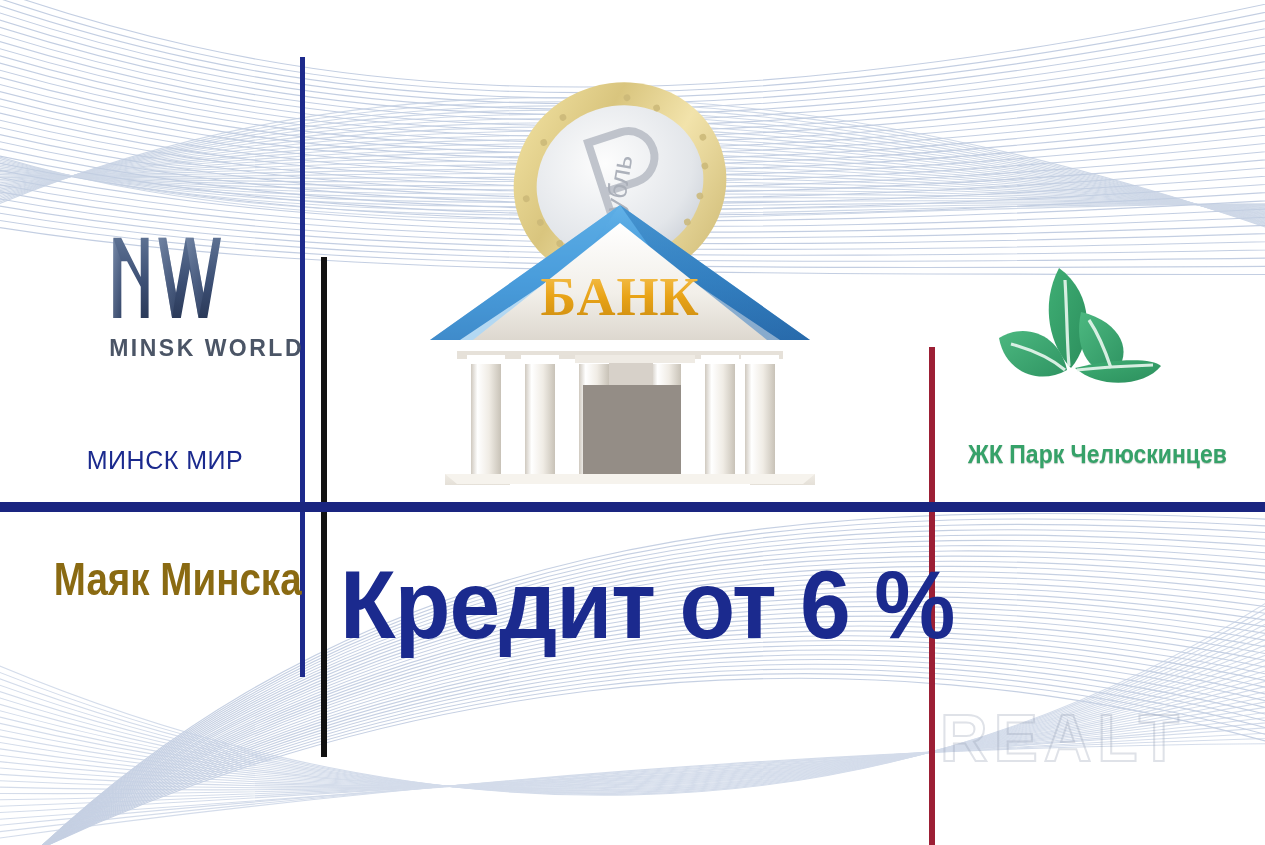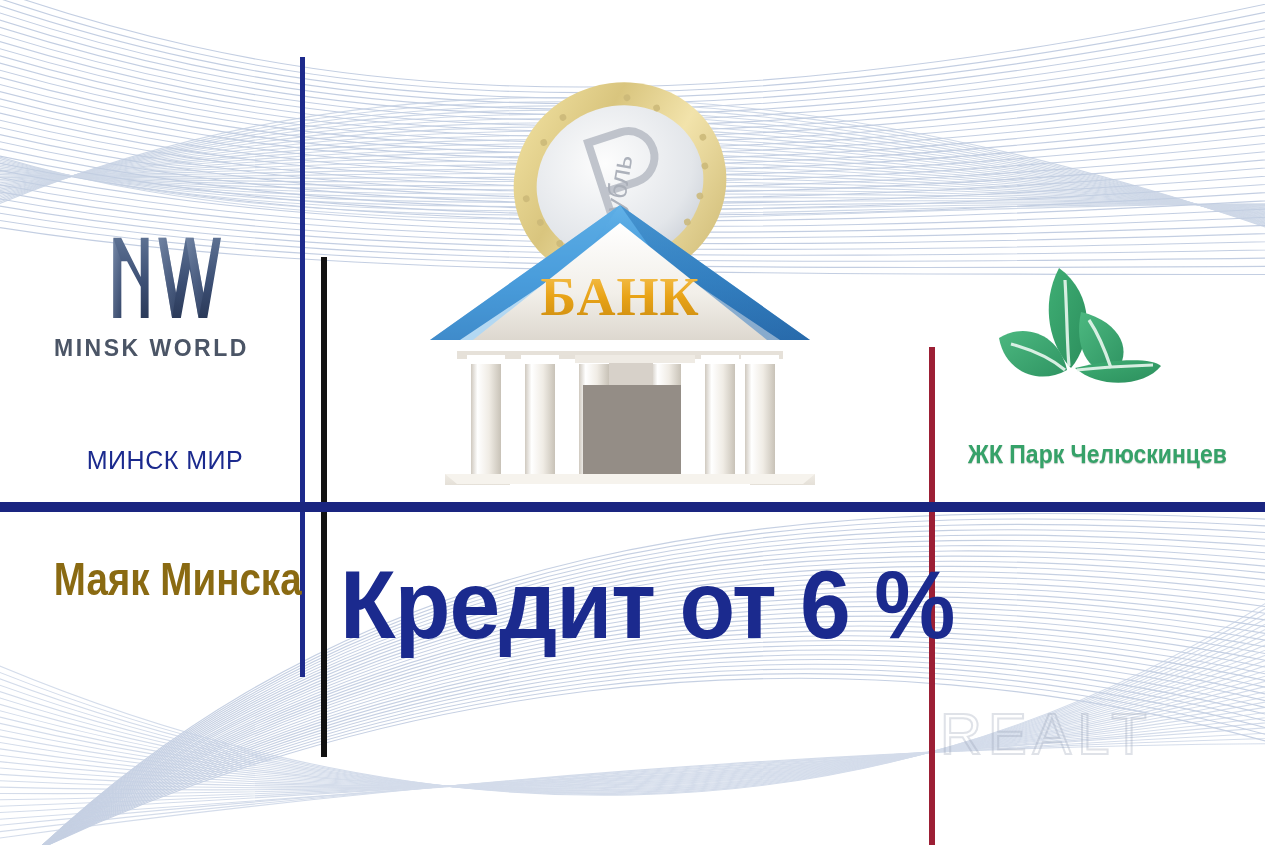--- a/index.html
+++ b/index.html
@@ -12,22 +12,22 @@
     overflow:hidden;
   }
 
   
   .bg-waves{position:absolute;inset:0;width:1265px;height:845px;pointer-events:none;}
 
   
   .watermark{
     position:absolute;
     left:940px;top:700px;
-    font-size:58px;
-    font-weight:normal;
+    font-size:66px;
+    font-weight:bold;
     letter-spacing:6px;
     color:transparent;
     -webkit-text-stroke:2px rgba(150,160,180,.30);
     font-family:"Liberation Sans",sans-serif;
     user-select:none;
   }
 
   
   .v-blue{
     position:absolute;left:300px;top:57px;width:5px;height:620px;
@@ -45,21 +45,21 @@
     position:absolute;left:0px;top:502px;width:1265px;height:10px;
     background:#1a2580;
   }
 
   
   .mw-logo{
     position:absolute;left:100px;top:232px;width:150px;height:90px;
   }
   .mw-wordmark{
     position:absolute;left:54px;top:335px;width:250px;
-    text-align:left;
+    text-align:right;
     font-size:23px;font-weight:bold;letter-spacing:2.5px;
     color:#4b5566;
     font-family:"Liberation Sans",sans-serif;
   }
   .minsk-mir{
     position:absolute;left:40px;top:446px;width:250px;
     text-align:center;
     font-size:25px;font-weight:normal;letter-spacing:.5px;
     color:#1b2a8e;
     font-family:"Liberation Sans",sans-serif;

